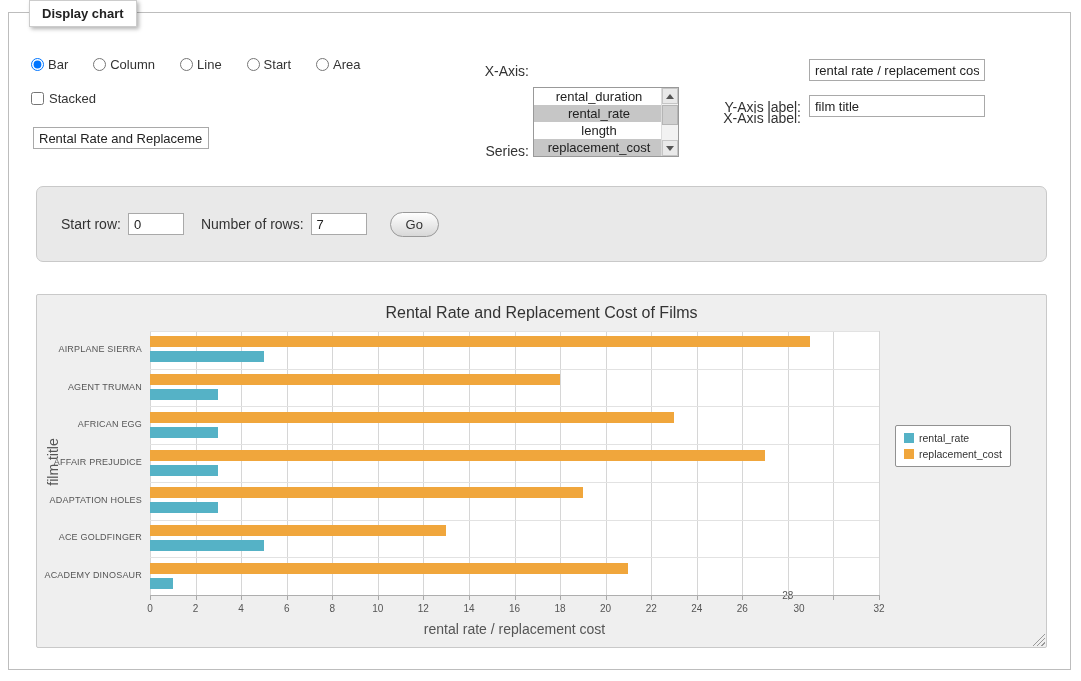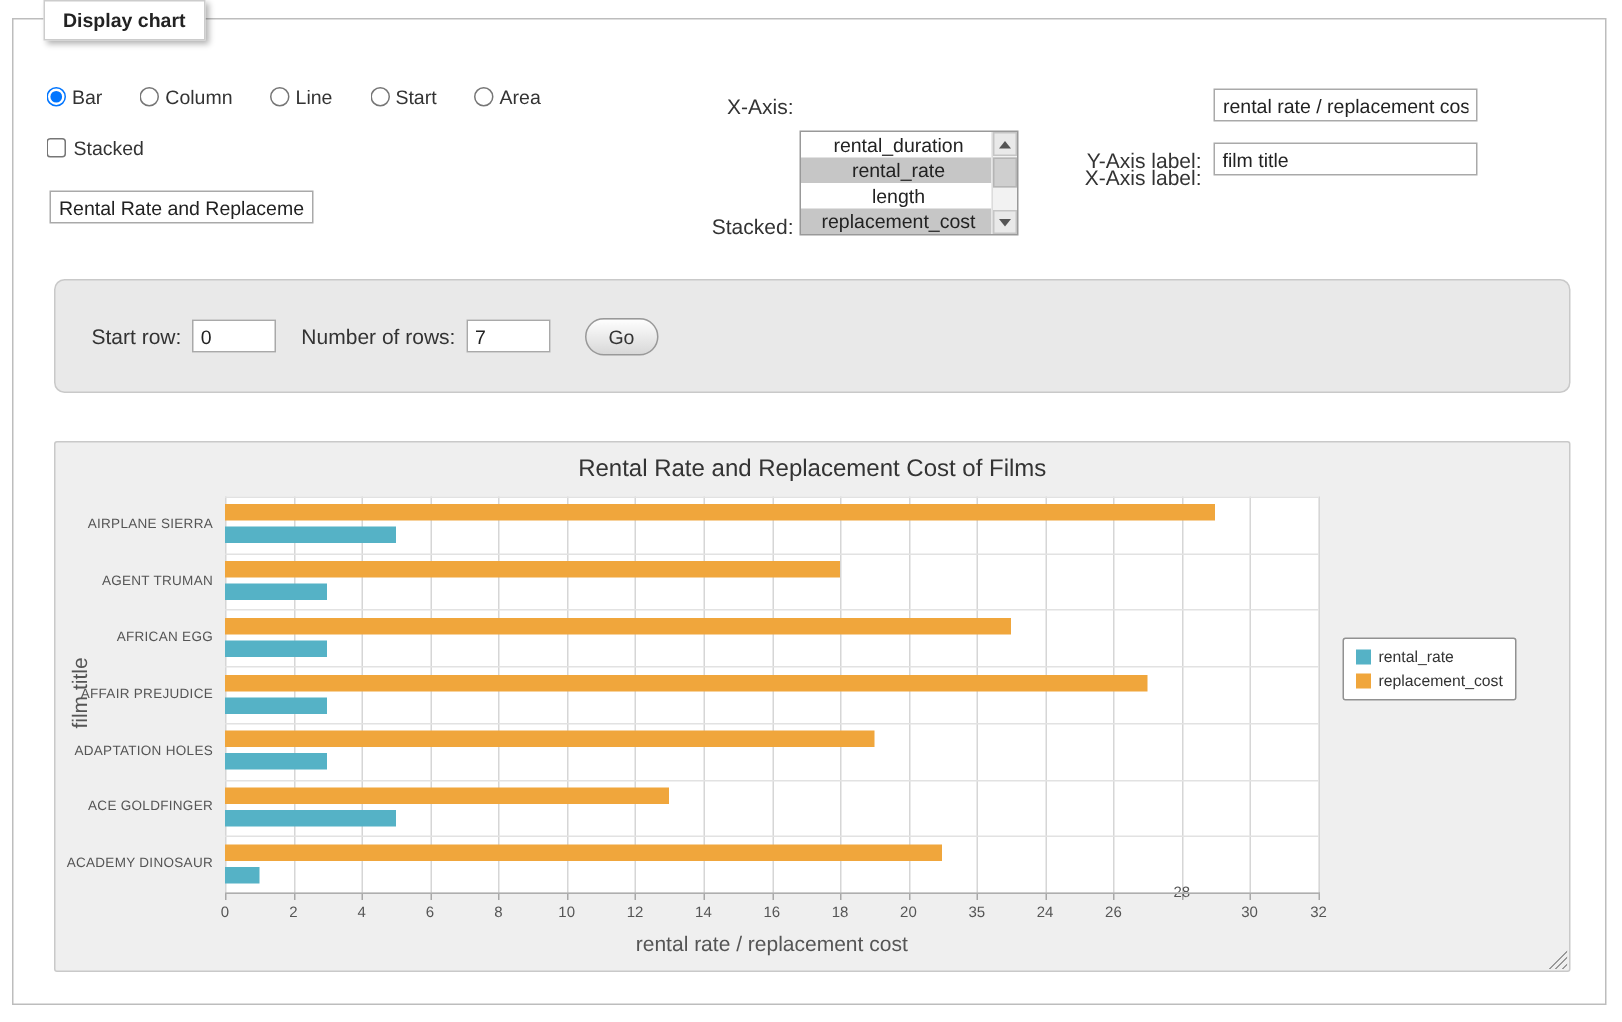--- a/index.html
+++ b/index.html
@@ -126,21 +126,21 @@
       <div class="sb-btn">
           <span class="arr-up"></span>
         </div>
       <div class="sb-thumb"></div>
       <div class="sb-track"></div>
       <div class="sb-btn">
           <span class="arr-dn"></span>
         </div>
     </div>
   </div>
-  <div class="fld-label lbl-series">Stacked:</div>
+  <div class="fld-label lbl-series">Series:</div>
 
   <div class="fld-label lbl-xlab">X-Axis label:</div>
   <input class="txt-input inp-xlab" value="rental rate / replacement cost" style="">
 
   <div class="fld-label lbl-ylab">Y-Axis label:</div>
   <input class="txt-input inp-ylab" value="film title" style="">
 
   <div class="rows-panel">
     <span>Start row:</span>
     <input class="txt-input" value="0" style="">
@@ -180,33 +180,33 @@
       <div style="position: absolute; left: 477.5px; top: 300px; width: 1px; height: 5px; background: rgb(168, 168, 168);"></div>
       <div class="tick-label" style="position: absolute; left: 462.5px; top: 308px; width: 30px;">16</div>
       <div style="position: absolute; left: 523.062px; top: 36px; width: 1px; height: 264px; background: rgb(214, 214, 214);"></div>
       <div style="position: absolute; left: 523.062px; top: 300px; width: 1px; height: 5px; background: rgb(168, 168, 168);"></div>
       <div class="tick-label" style="position: absolute; left: 508.062px; top: 308px; width: 30px;">18</div>
       <div style="position: absolute; left: 568.625px; top: 36px; width: 1px; height: 264px; background: rgb(214, 214, 214);"></div>
       <div style="position: absolute; left: 568.625px; top: 300px; width: 1px; height: 5px; background: rgb(168, 168, 168);"></div>
       <div class="tick-label" style="position: absolute; left: 553.625px; top: 308px; width: 30px;">20</div>
       <div style="position: absolute; left: 614.188px; top: 36px; width: 1px; height: 264px; background: rgb(214, 214, 214);"></div>
       <div style="position: absolute; left: 614.188px; top: 300px; width: 1px; height: 5px; background: rgb(168, 168, 168);"></div>
-      <div class="tick-label" style="position: absolute; left: 599.188px; top: 308px; width: 30px;">35</div>
+      <div class="tick-label" style="position: absolute; left: 599.188px; top: 308px; width: 30px;">22</div>
       <div style="position: absolute; left: 659.75px; top: 36px; width: 1px; height: 264px; background: rgb(214, 214, 214);"></div>
       <div style="position: absolute; left: 659.75px; top: 300px; width: 1px; height: 5px; background: rgb(168, 168, 168);"></div>
       <div class="tick-label" style="position: absolute; left: 644.75px; top: 308px; width: 30px;">24</div>
       <div style="position: absolute; left: 705.312px; top: 36px; width: 1px; height: 264px; background: rgb(214, 214, 214);"></div>
       <div style="position: absolute; left: 705.312px; top: 300px; width: 1px; height: 5px; background: rgb(168, 168, 168);"></div>
       <div class="tick-label" style="position: absolute; left: 690.312px; top: 308px; width: 30px;">26</div>
       <div style="position: absolute; left: 750.875px; top: 36px; width: 1px; height: 264px; background: rgb(214, 214, 214);"></div>
       <div style="position: absolute; left: 750.875px; top: 300px; width: 1px; height: 5px; background: rgb(168, 168, 168);"></div>
       <div class="tick-label" style="position: absolute; left: 735.875px; top: 295px; width: 30px;">28</div>
       <div style="position: absolute; left: 796.438px; top: 36px; width: 1px; height: 264px; background: rgb(214, 214, 214);"></div>
       <div style="position: absolute; left: 796.438px; top: 300px; width: 1px; height: 5px; background: rgb(168, 168, 168);"></div>
-      <div class="tick-label" style="position: absolute; left: 781px; top: 308px; width: 30px; text-align: center;">30</div>
+      <div class="tick-label" style="position: absolute; left: 747px; top: 308px; width: 30px; text-align: center;">30</div>
       <div style="position: absolute; left: 842px; top: 36px; width: 1px; height: 264px; background: rgb(214, 214, 214);"></div>
       <div style="position: absolute; left: 842px; top: 300px; width: 1px; height: 5px; background: rgb(168, 168, 168);"></div>
       <div class="tick-label" style="position: absolute; left: 827px; top: 308px; width: 30px;">32</div>
       <div style="position: absolute; left: 113px; top: 36px; width: 729px; height: 1px; background: rgb(226, 226, 226);"></div>
       <div style="position: absolute; left: 113px; top: 73.7px; width: 729px; height: 1px; background: rgb(226, 226, 226);"></div>
       <div style="position: absolute; left: 113px; top: 111.4px; width: 729px; height: 1px; background: rgb(226, 226, 226);"></div>
       <div style="position: absolute; left: 113px; top: 149.1px; width: 729px; height: 1px; background: rgb(226, 226, 226);"></div>
       <div style="position: absolute; left: 113px; top: 186.9px; width: 729px; height: 1px; background: rgb(226, 226, 226);"></div>
       <div style="position: absolute; left: 113px; top: 224.6px; width: 729px; height: 1px; background: rgb(226, 226, 226);"></div>
       <div style="position: absolute; left: 113px; top: 262.3px; width: 729px; height: 1px; background: rgb(226, 226, 226);"></div>

